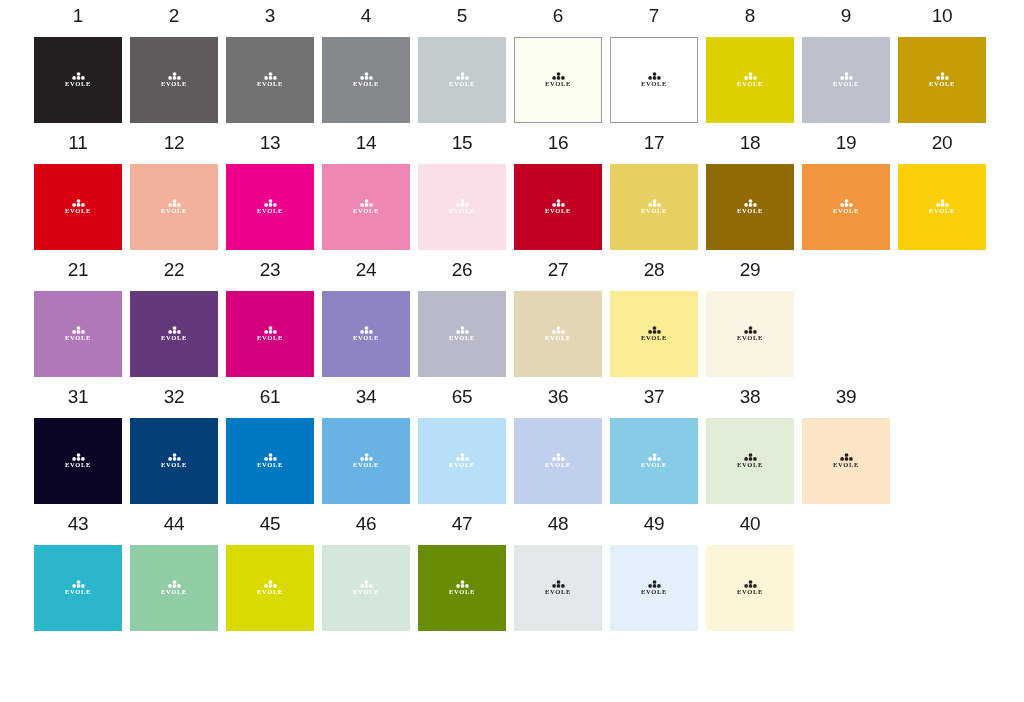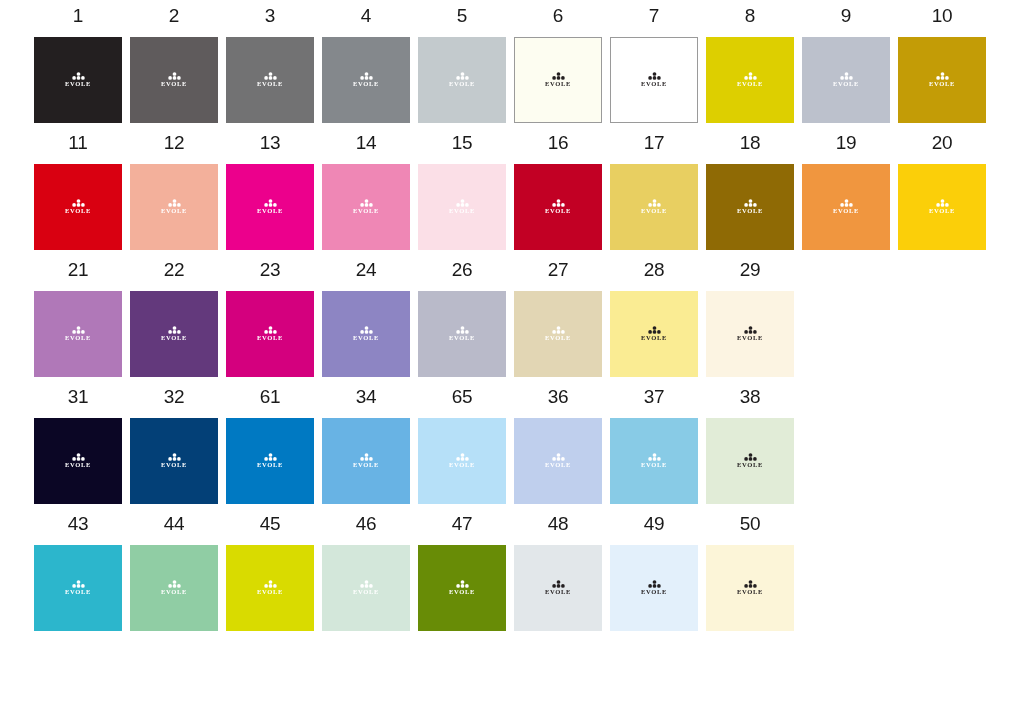--- a/index.html
+++ b/index.html
@@ -588,20 +588,34 @@
             <span class="brand-dots"><svg width="13" height="8" viewBox="0 0 13 8" xmlns="http://www.w3.org/2000/svg">
                 <circle cx="6.5" cy="2" r="1.85" fill="#231f20"></circle>
                 <circle cx="2.1" cy="5.9" r="1.85" fill="#231f20"></circle>
                 <circle cx="6.5" cy="5.9" r="1.85" fill="#231f20"></circle>
                 <circle cx="10.9" cy="5.9" r="1.85" fill="#231f20"></circle>
               </svg></span>
             <div class="brand-wordmark" style="color: rgb(35, 31, 32);">EVOLE</div>
           </div>
         </div>
       </div>
+      <div class="swatch-cell">
+        <div class="swatch-number">39</div>
+        <div class="swatch-chip" style="background-color: rgb(252, 229, 197);">
+          <div class="brand-logo">
+            <span class="brand-dots"><svg width="13" height="8" viewBox="0 0 13 8" xmlns="http://www.w3.org/2000/svg">
+                <circle cx="6.5" cy="2" r="1.85" fill="#231f20"></circle>
+                <circle cx="2.1" cy="5.9" r="1.85" fill="#231f20"></circle>
+                <circle cx="6.5" cy="5.9" r="1.85" fill="#231f20"></circle>
+                <circle cx="10.9" cy="5.9" r="1.85" fill="#231f20"></circle>
+              </svg></span>
+            <div class="brand-wordmark" style="color: rgb(35, 31, 32);">EVOLE</div>
+          </div>
+        </div>
+      </div>
     </div>
     <div class="swatch-row">
       <div class="swatch-cell">
         <div class="swatch-number">43</div>
         <div class="swatch-chip" style="background-color: rgb(44, 182, 204);">
           <div class="brand-logo">
             <span class="brand-dots"><svg width="13" height="8" viewBox="0 0 13 8" xmlns="http://www.w3.org/2000/svg">
                 <circle cx="6.5" cy="2" r="1.85" fill="#ffffff"></circle>
                 <circle cx="2.1" cy="5.9" r="1.85" fill="#ffffff"></circle>
                 <circle cx="6.5" cy="5.9" r="1.85" fill="#ffffff"></circle>
@@ -689,21 +703,21 @@
                 <circle cx="6.5" cy="2" r="1.85" fill="#231f20"></circle>
                 <circle cx="2.1" cy="5.9" r="1.85" fill="#231f20"></circle>
                 <circle cx="6.5" cy="5.9" r="1.85" fill="#231f20"></circle>
                 <circle cx="10.9" cy="5.9" r="1.85" fill="#231f20"></circle>
               </svg></span>
             <div class="brand-wordmark" style="color: rgb(35, 31, 32);">EVOLE</div>
           </div>
         </div>
       </div>
       <div class="swatch-cell">
-        <div class="swatch-number">50</div>
+        <div class="swatch-number">40</div>
         <div class="swatch-chip" style="background-color: rgb(252, 245, 216);">
           <div class="brand-logo">
             <span class="brand-dots"><svg width="13" height="8" viewBox="0 0 13 8" xmlns="http://www.w3.org/2000/svg">
                 <circle cx="6.5" cy="2" r="1.85" fill="#231f20"></circle>
                 <circle cx="2.1" cy="5.9" r="1.85" fill="#231f20"></circle>
                 <circle cx="6.5" cy="5.9" r="1.85" fill="#231f20"></circle>
                 <circle cx="10.9" cy="5.9" r="1.85" fill="#231f20"></circle>
               </svg></span>
             <div class="brand-wordmark" style="color: rgb(35, 31, 32);">EVOLE</div>
           </div>

